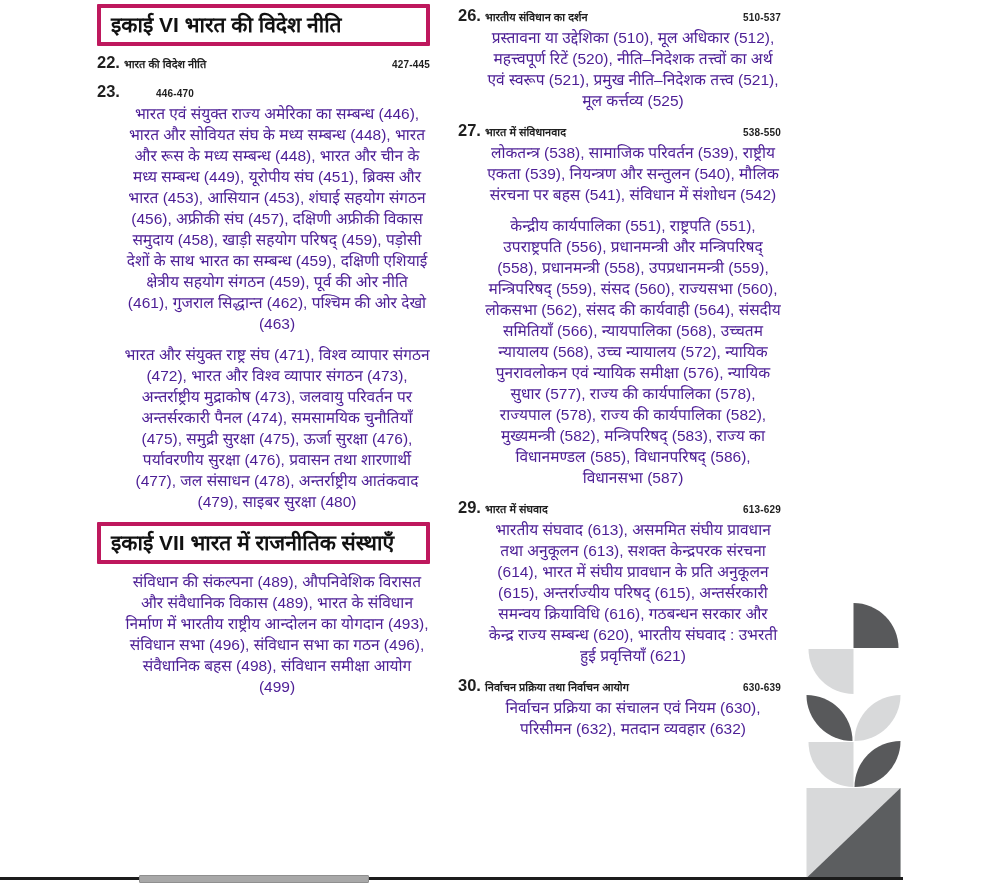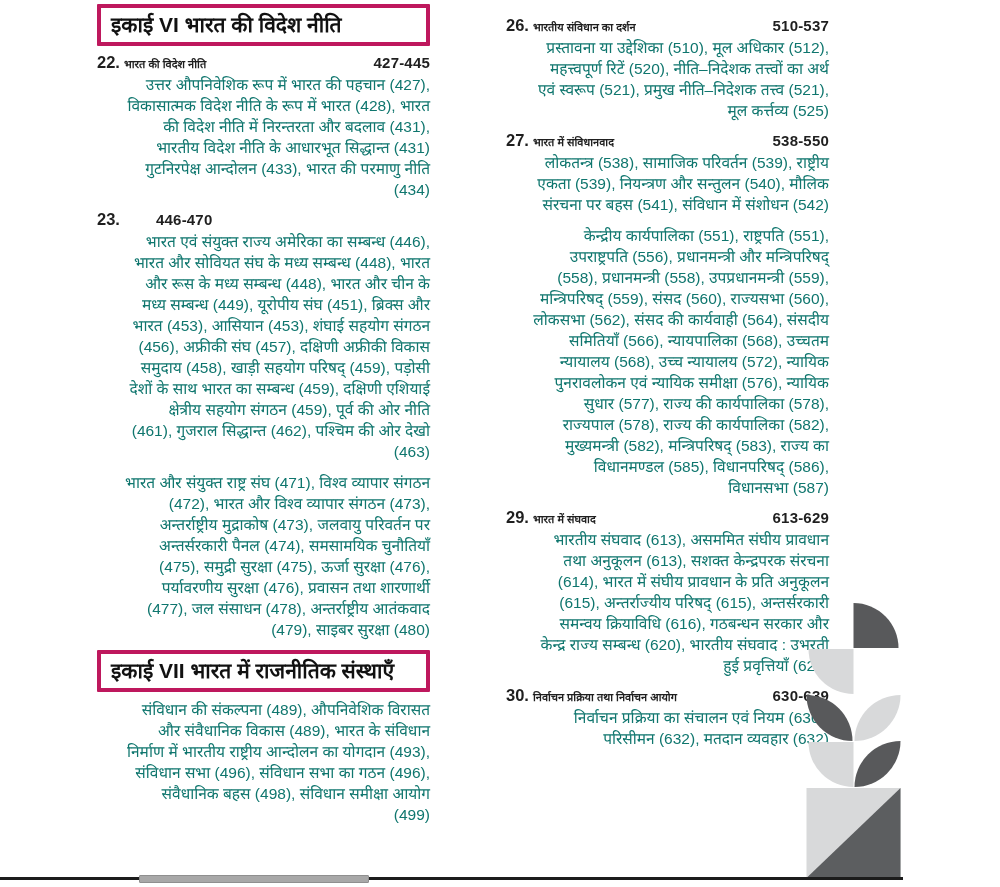--- a/index.html
+++ b/index.html
@@ -2,54 +2,53 @@
 <html lang="hi"><head>
 <meta charset="utf-8">
 <style>
   html,body{margin:0;padding:0;}
   body{
     width:1000px;height:887px;position:relative;background:#ffffff;overflow:hidden;
     font-family:"Liberation Sans","DejaVu Sans",sans-serif;color:#1f1f1f;
   }
   .col{position:absolute;top:4px;}
   .col-left{left:97px;width:333px;}
-  .col-right{left:458px;width:323px;top:16px;margin-left:48px;}
+  .col-right{left:458px;width:323px;top:6px;}
 
   .unit-box{
     border:4px solid #be185d;border-radius:1px;
     padding:3px 10px 4px 10px;margin:0 0 7px 0;
     font-size:21px;font-weight:bold;color:#111;line-height:27px;
     white-space:nowrap;overflow:hidden;
   }
   .chapter{margin-bottom:10px;}
   .ch-head{display:flex;align-items:baseline;margin-bottom:2px;}
   .ch-num{flex:0 0 27px;font-weight:bold;font-size:16.5px;}
   .ch-title{flex:1 1 auto;font-weight:bold;font-size:11px;padding-right:6px;}
-  .ch-pages{flex:0 0 auto;font-weight:bold;font-size:15px;letter-spacing:.2px;padding-left:32px;}
+  .ch-pages{flex:0 0 auto;font-weight:bold;font-size:10px;letter-spacing:.2px;padding-left:32px;}
   .ch-desc{
-    margin-left:27px;font-size:15.5px;line-height:21px;color:#0f766e;
-    text-align:right;
+    margin-left:27px;font-size:15.5px;line-height:21px;color:#4c1d95;
+    text-align:center;
   }
 
   .motif{position:absolute;left:806px;top:602px;width:95px;height:275px;}
   .bottom-rule{position:absolute;left:0;top:877px;width:903px;height:3px;background:#1c1c1c;}
   .bottom-bar{position:absolute;left:139px;top:875px;width:230px;height:8px;background:#a8a8a8;border:1px solid #8f8f8f;border-radius:1px;box-sizing:border-box;}
 </style>
 </head>
 <body>
 
 <div class="col col-left">
     <div class="unit-box"><span class="unit-label">इकाई VI भारत की विदेश नीति</span></div>
     <div class="chapter">
       <div class="ch-head">
         <span class="ch-num">22.</span>
         <span class="ch-title">भारत की विदेश नीति</span>
         <span class="ch-pages">427-445</span>
       </div>
-      <div class="ch-desc">उत्तर औपनिवेशिक रूप में भारत की पहचान (427), विकासात्मक विदेश नीति के रूप में भारत (428), भारत की विदेश नीति में निरन्तरता और बदलाव (431), भारतीय विदेश नीति के आधारभूत सिद्धान्त (431) गुटनिरपेक्ष आन्दोलन (433), भारत की परमाणु नीति (434)</div>
     </div>
     <div class="chapter">
       <div class="ch-head">
         <span class="ch-num">23.</span>
         <span class="ch-pages">446-470</span>
       </div>
       <div class="ch-desc">भारत एवं संयुक्त राज्य अमेरिका का सम्बन्ध (446), भारत और सोवियत संघ के मध्य सम्बन्ध (448), भारत और रूस के मध्य सम्बन्ध (448), भारत और चीन के मध्य सम्बन्ध (449), यूरोपीय संघ (451), ब्रिक्स और भारत (453), आसियान (453), शंघाई सहयोग संगठन (456), अफ्रीकी संघ (457), दक्षिणी अफ्रीकी विकास समुदाय (458), खाड़ी सहयोग परिषद् (459), पड़ोसी देशों के साथ भारत का सम्बन्ध (459), दक्षिणी एशियाई क्षेत्रीय सहयोग संगठन (459), पूर्व की ओर नीति (461), गुजराल सिद्धान्त (462), पश्चिम की ओर देखो (463)</div>
     </div>
     <div class="chapter">
       <div class="ch-desc">भारत और संयुक्त राष्ट्र संघ (471), विश्व व्यापार संगठन (472), भारत और विश्व व्यापार संगठन (473), अन्तर्राष्ट्रीय मुद्राकोष (473), जलवायु परिवर्तन पर अन्तर्सरकारी पैनल (474), समसामयिक चुनौतियाँ (475), समुद्री सुरक्षा (475), ऊर्जा सुरक्षा (476), पर्यावरणीय सुरक्षा (476), प्रवासन तथा शारणार्थी (477), जल संसाधन (478), अन्तर्राष्ट्रीय आतंकवाद (479), साइबर सुरक्षा (480)</div>

